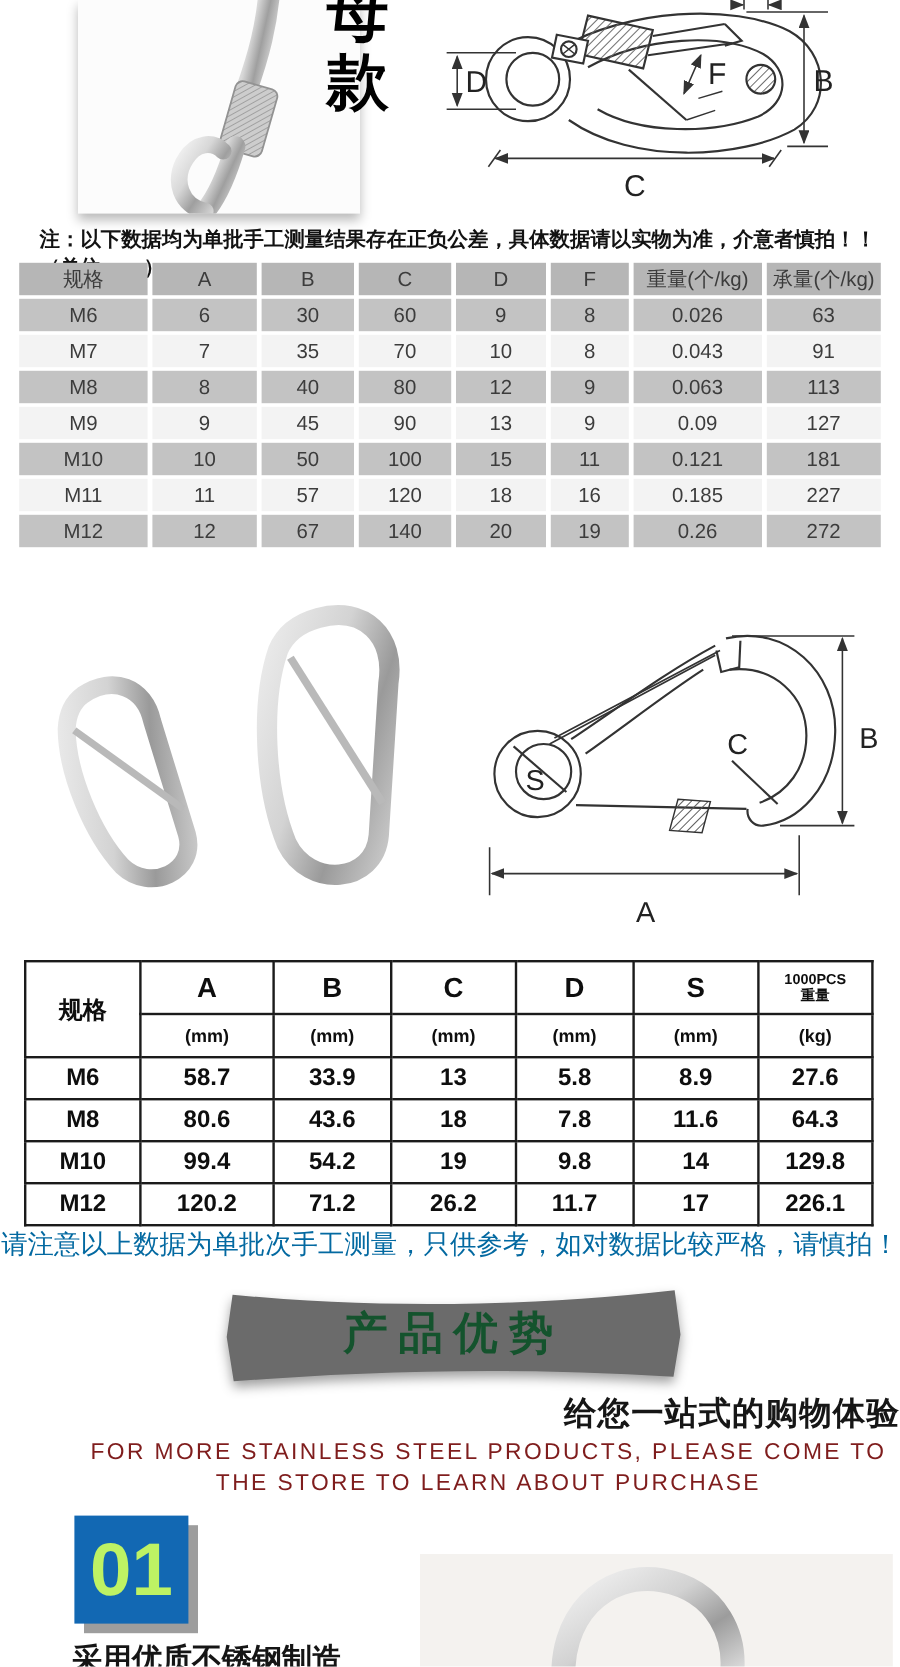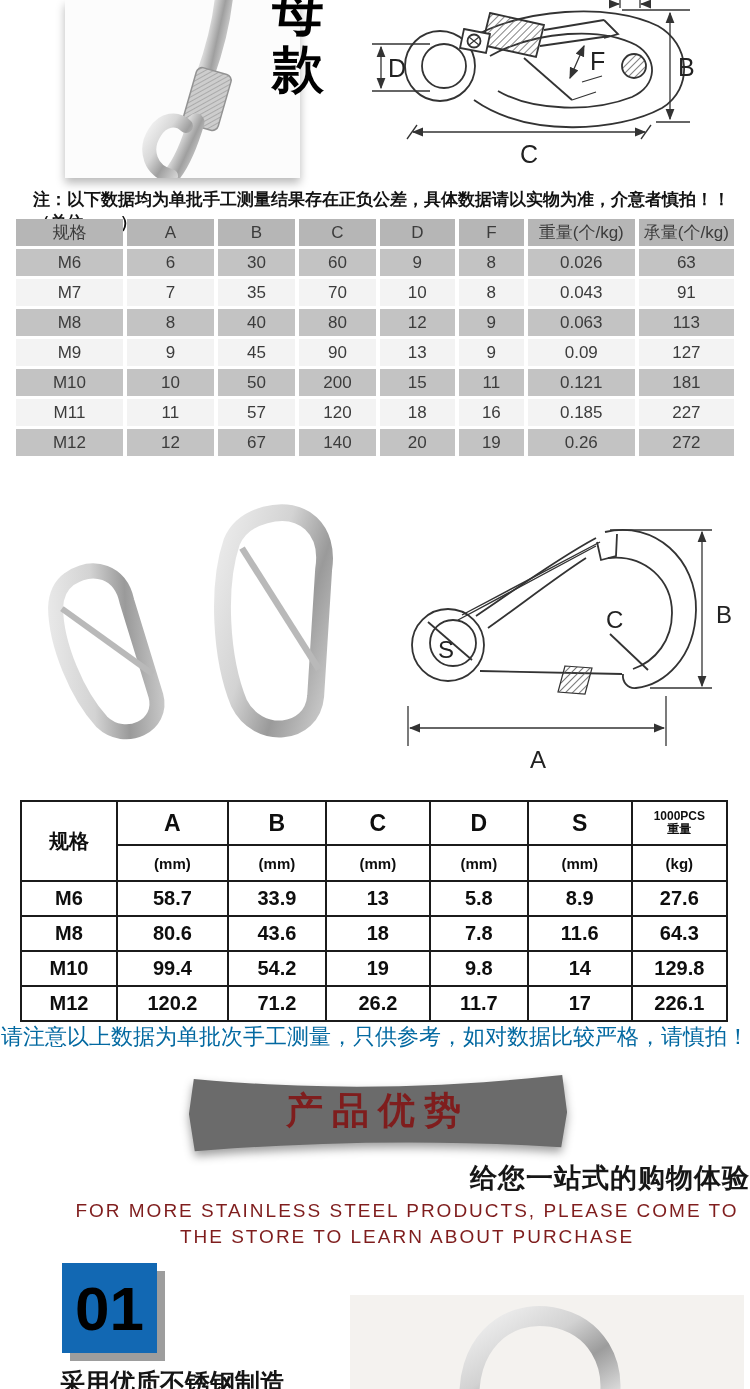--- a/index.html
+++ b/index.html
@@ -38,30 +38,30 @@
   .t2 tbody td { font-size:20px; font-weight:600; height:33px; }
   .t2 .pcs  { font-size:12px; line-height:13px; font-weight:600; }
 
   .note2 { position:absolute; left:0; top:1022px; width:750px; text-align:center;
            font-size:22px; font-weight:normal; color:#0369a1; }
 
   
   .ribbon-wrap  { position:absolute; left:186px; top:1068px; width:384px; height:100px; }
   .ribbon-svg   { filter:drop-shadow(0 5px 5px rgba(0,0,0,.38)); }
   .ribbon-title { position:absolute; left:186px; top:1086px; width:384px; text-align:center;
-                  font-size:37px; font-weight:bold; color:#7f1d1d; letter-spacing:9px; z-index:2; }
+                  font-size:37px; font-weight:bold; color:#14532d; letter-spacing:9px; z-index:2; }
   .sub-cn { position:absolute; left:0; top:1160px; width:750px; text-align:right;
             font-size:27px; font-weight:bold; color:#161616; letter-spacing:1px; }
   .sub-en { position:absolute; left:0; top:1198px; width:750px; text-align:center;
             font-size:19px; line-height:26px; color:#7f1d1d; letter-spacing:2px;margin-left:32px; }
 
   
   .num-shadow { position:absolute; left:70px; top:1271px; width:95px; height:90px; background:#9d9d9d; }
   .num-block  { position:absolute; left:62px; top:1263px; width:95px; height:90px; background:#1268b3;
-                color:#000000; font-size:62px; font-weight:bold; text-align:center; line-height:92px; }
+                color:#bef264; font-size:62px; font-weight:bold; text-align:center; line-height:92px; }
   .adv-text   { position:absolute; left:60px; top:1366px; font-size:25px; font-weight:bold; color:#151515; }
   .photo-bottom { position:absolute; left:350px; top:1295px; width:394px; height:94px; background:#f4f2ef; }
 
   svg text { font-family:"Liberation Sans","DejaVu Sans",sans-serif; }
 </style>
 </head>
 <body>
 
 <div class="page">
 
@@ -204,21 +204,21 @@
           <td>90</td>
           <td>13</td>
           <td>9</td>
           <td>0.09</td>
           <td>127</td>
         </tr>
         <tr class="rd">
           <td>M10</td>
           <td>10</td>
           <td>50</td>
-          <td>200</td>
+          <td>100</td>
           <td>15</td>
           <td>11</td>
           <td>0.121</td>
           <td>181</td>
         </tr>
         <tr class="rl">
           <td>M11</td>
           <td>11</td>
           <td>57</td>
           <td>120</td>

